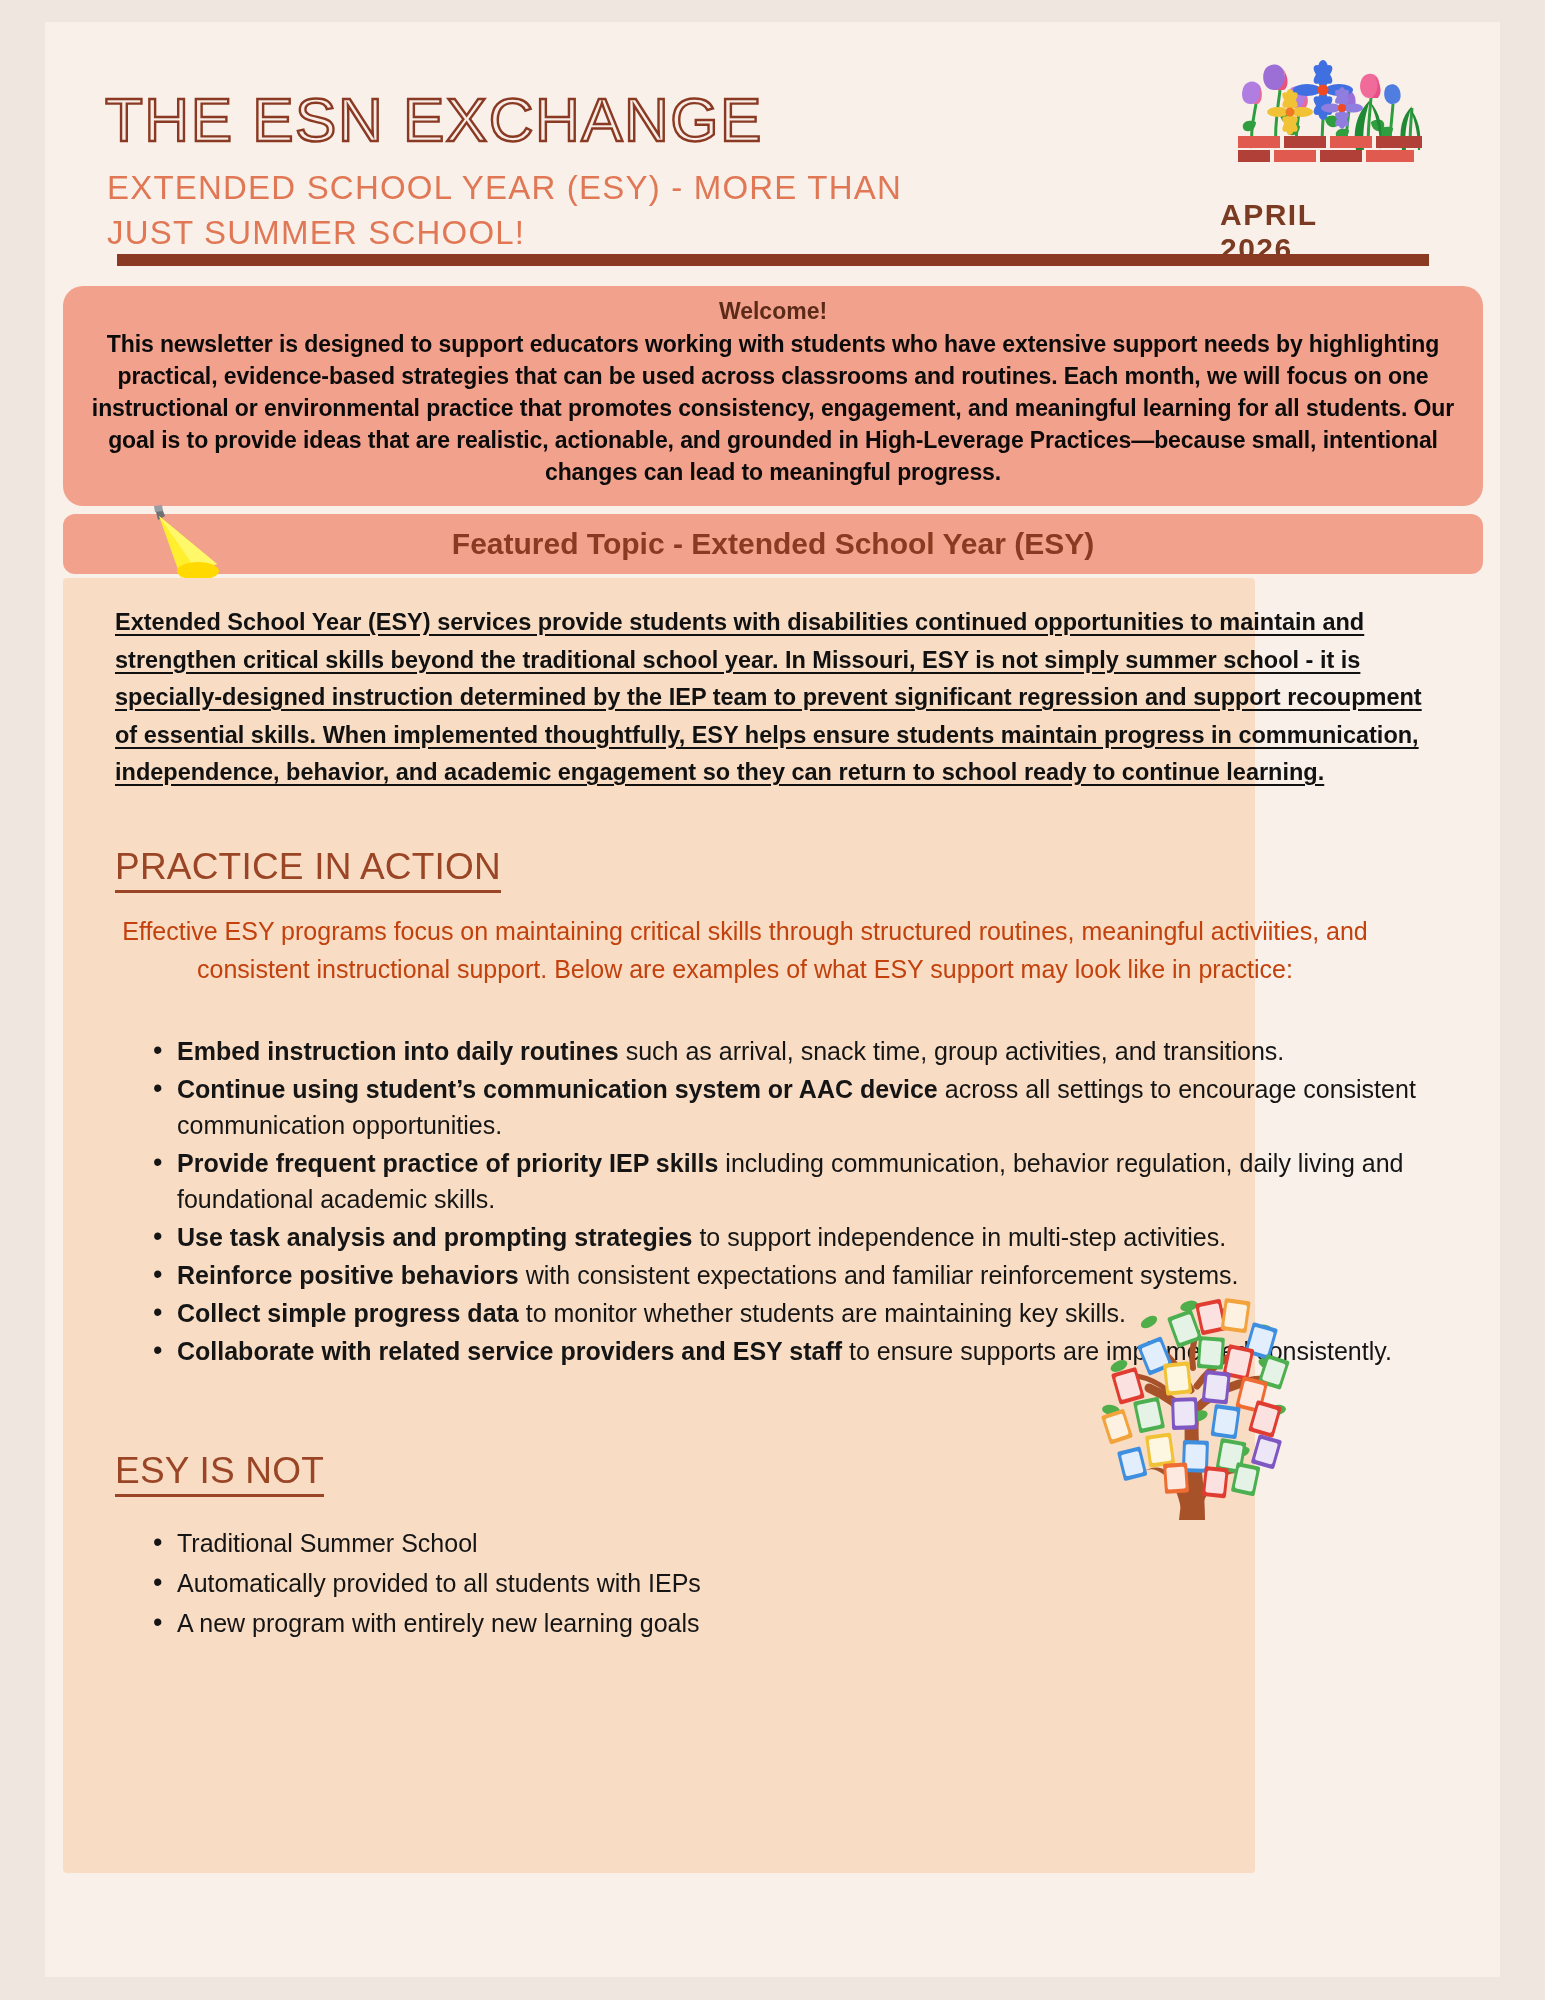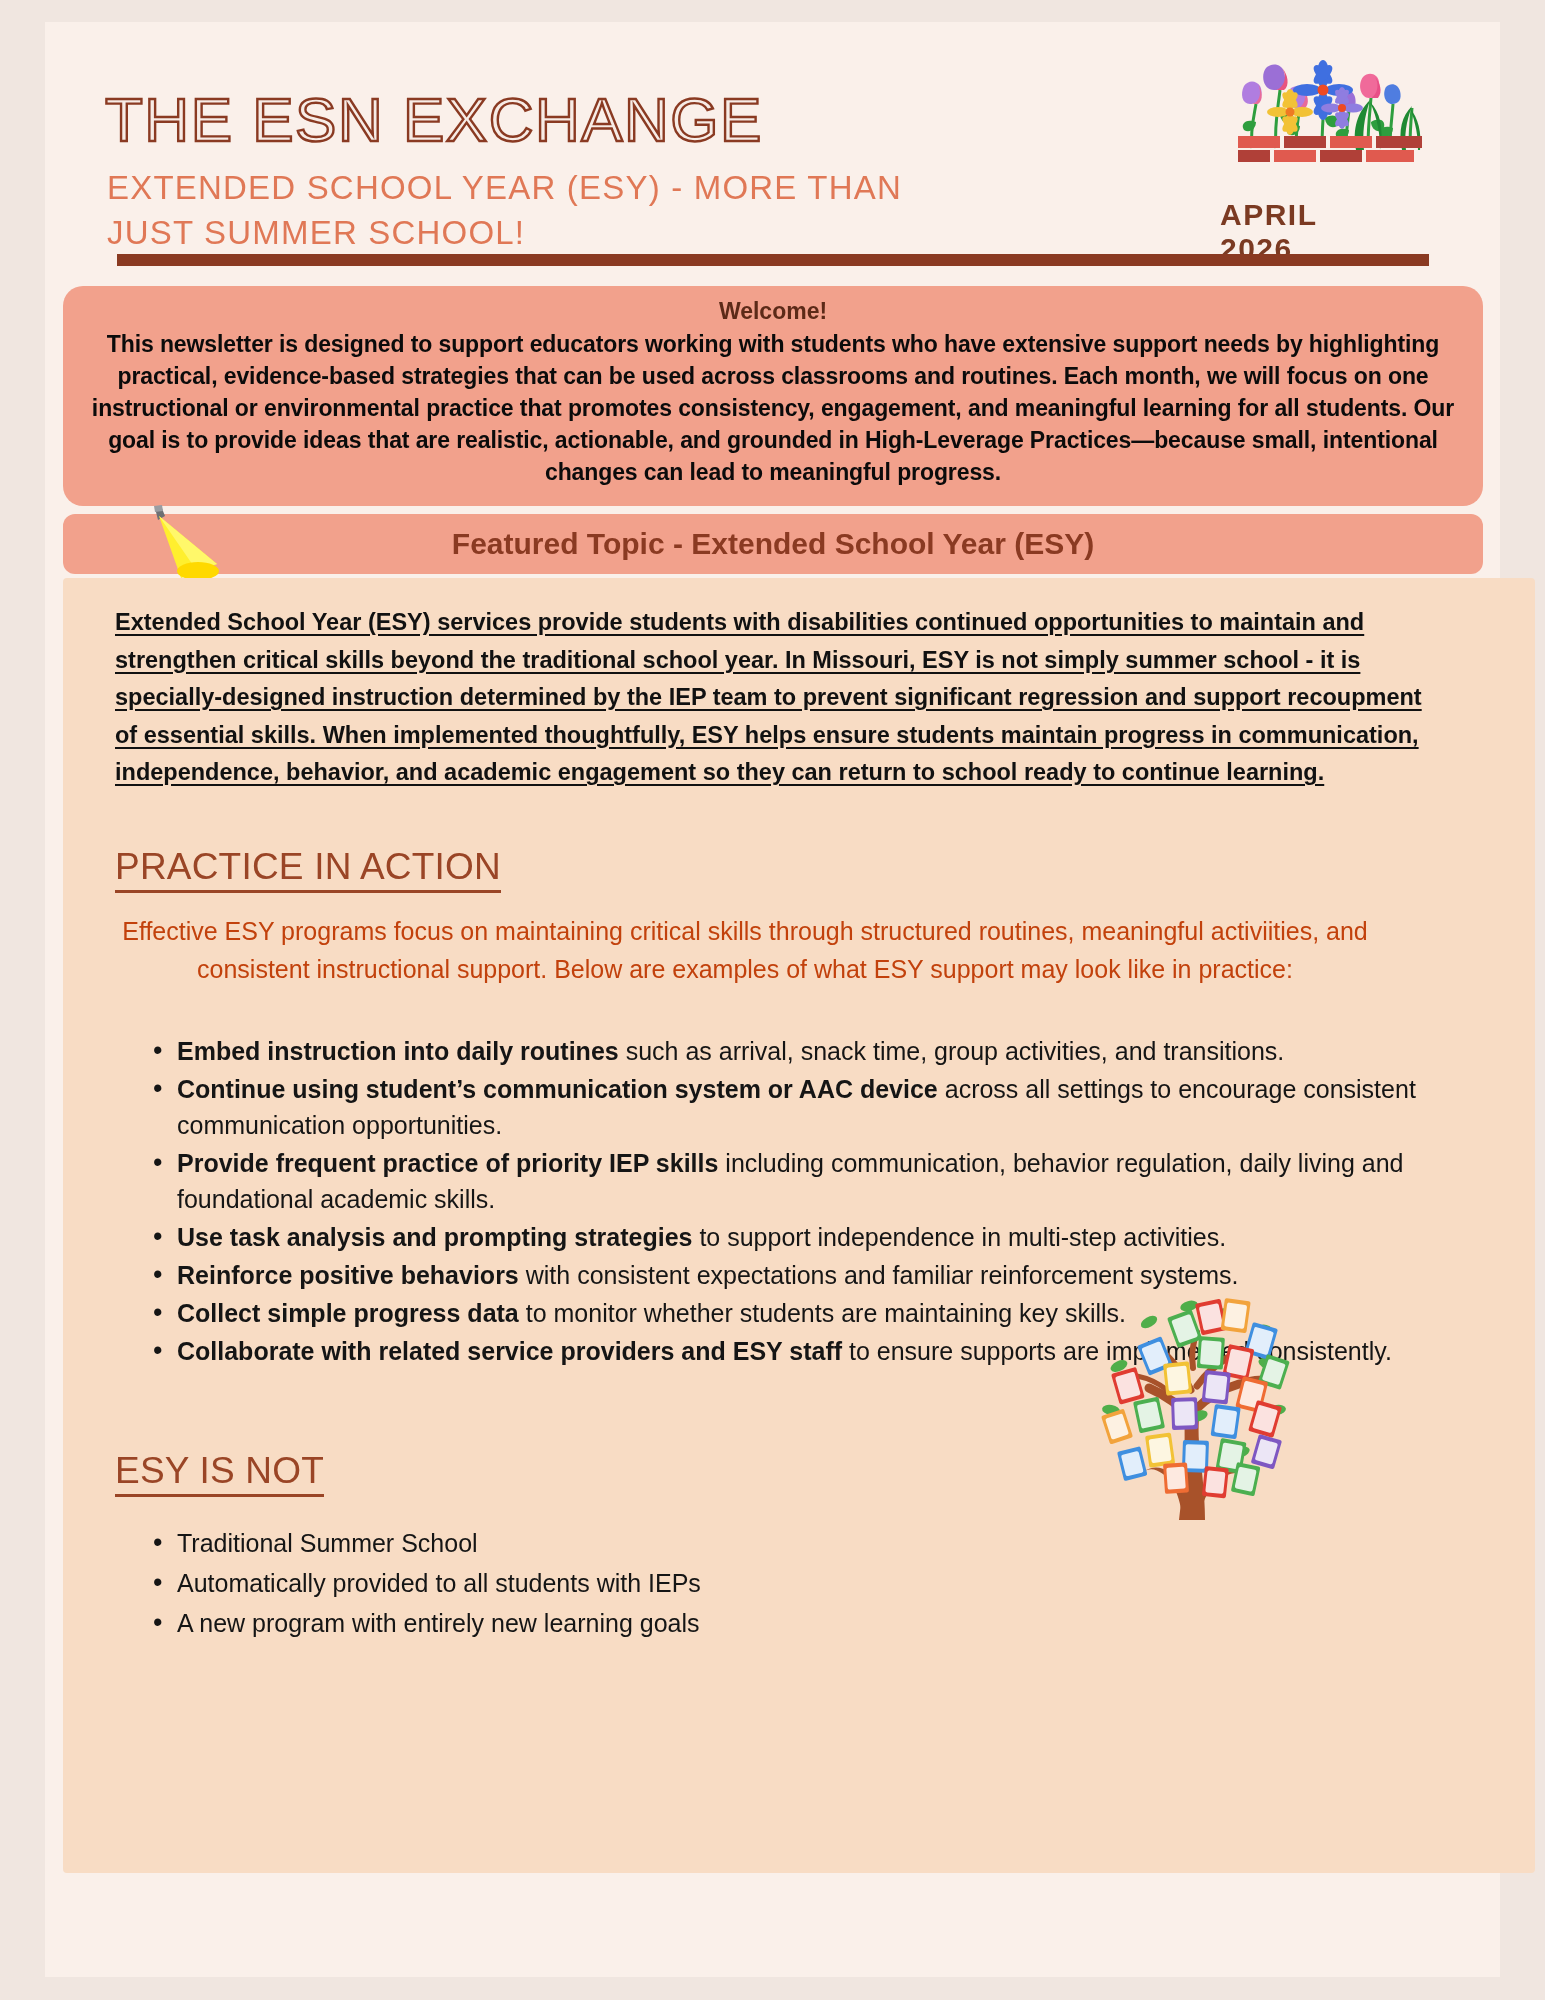--- a/index.html
+++ b/index.html
@@ -118,21 +118,21 @@
   .highlighter {
     position: absolute;
     left: 78px; top: -12px;
     width: 110px; height: 78px;
   }
 
   
   .body-panel {
     position: absolute;
     left: 18px; top: 556px;
-    width: 1472px; height: 1295px;
+    width: 1192px; height: 1295px;
     background: #f8dcc4;
     border-radius: 4px;
   }
 
   .intro-para {
     position: absolute;
     left: 52px; top: 26px;
     width: 1335px;
     font-size: 23.5px;
     line-height: 37.5px;

